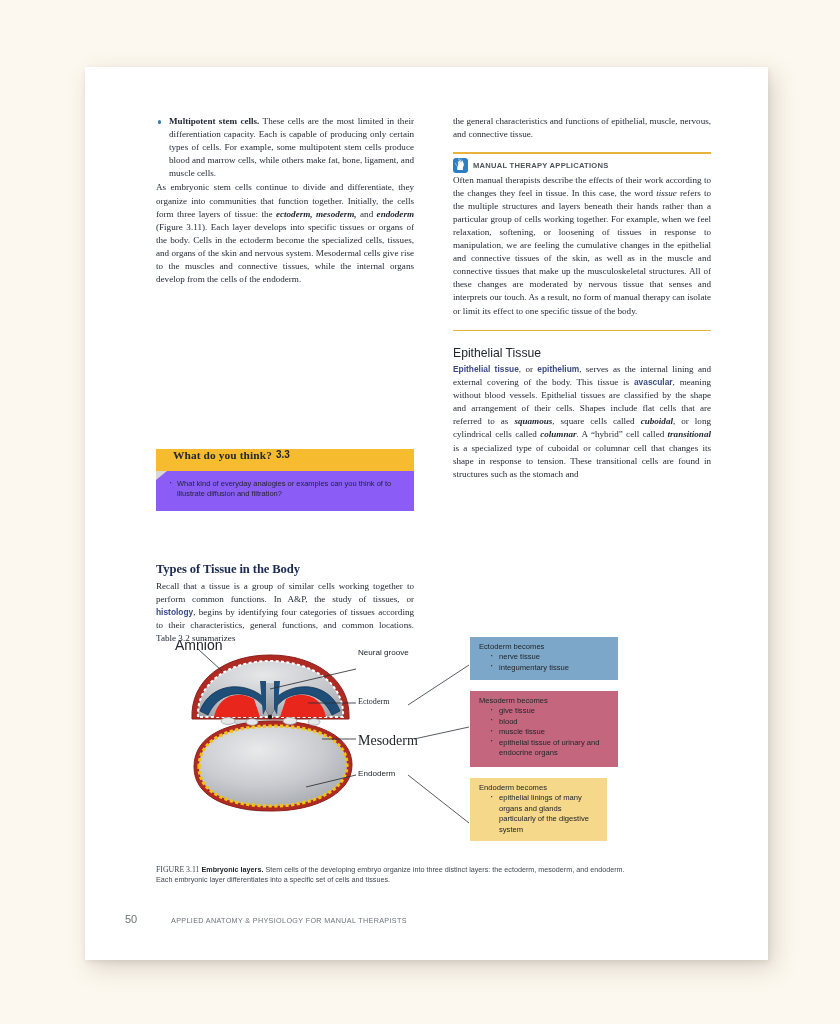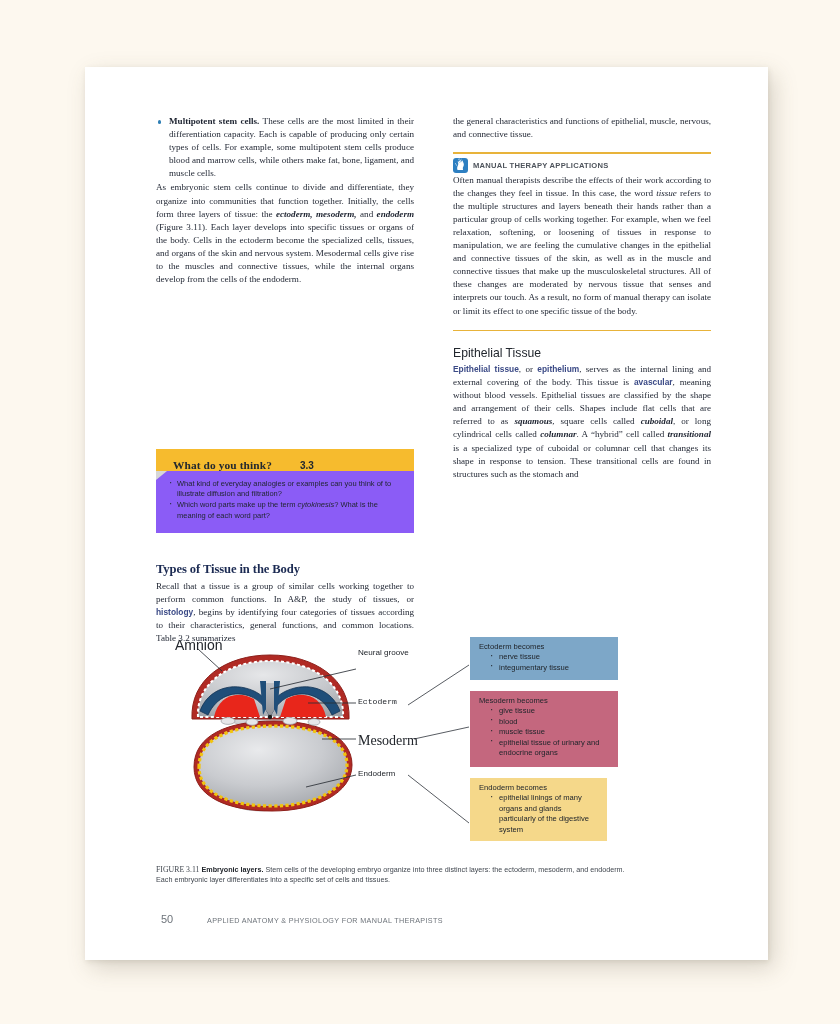--- a/index.html
+++ b/index.html
@@ -45,21 +45,21 @@
   }
   ul.bullets li:before{
     content:"";position:absolute;left:2px;top:5.4px;
     width:3.4px;height:3.4px;border-radius:50%;background:#2f7fb5;
   }
 
   
   .wdyt{position:absolute;left:0;top:334px;width:258px;}
   .wdyt-bar{
     position:relative;height:22px;background:#f6bb2e;
-    display:flex;align-items:flex-end;gap:24px;
+    display:flex;align-items:flex-start;
   }
   .wdyt-bar .ttl{
     margin-left:17px;
     font-family:"Liberation Serif",serif;font-weight:bold;
     font-size:11.4px;color:#23292f;letter-spacing:.1px;
   }
   .wdyt-bar .num{
     font-family:"Liberation Sans",sans-serif;font-weight:bold;
     font-size:10px;color:#23292f;margin-left:4px;
   }
@@ -129,21 +129,21 @@
   .cbox ul{margin:0;padding:0;list-style:none;}
   .cbox li{
     position:relative;padding-left:11px;margin-left:9px;
     font-family:"Liberation Sans",sans-serif;font-size:7.6px;line-height:10.4px;color:#20252b;
   }
   .cbox li:before{content:"·";position:absolute;left:2px;top:-1.5px;font-size:10px;}
 
   
   .footer{position:absolute;left:40px;top:846px;width:600px;display:flex;align-items:baseline;}
   .footer .pg{
-    font-family:"Liberation Sans",sans-serif;font-size:11px;color:#6d737a;width:46px;margin-left:36px;
+    font-family:"Liberation Sans",sans-serif;font-size:11px;color:#6d737a;width:46px;
   }
   .footer .bk{
     font-family:"Liberation Sans",sans-serif;font-size:7.2px;letter-spacing:.35px;color:#6d737a;
   }
 </style>
 </head>
 <body>
 
 <div id="root">
   <div class="page">
@@ -164,21 +164,20 @@
 
         <div class="wdyt">
           <div class="wdyt-bar">
             <span class="ttl">What do you think?</span>
             <span class="num">3.3</span>
           </div>
           <div class="wdyt-notch"></div>
           <div class="wdyt-body">
             <ul>
               <li>What kind of everyday analogies or examples can you think of to illustrate diffusion and filtration?</li>
-              <li>Which word parts make up the term <span class="it">cytokinesis</span>? What is the meaning of each word part?</li>
             </ul>
           </div>
         </div>
 
         <div style="position:absolute;top:447px;left:0;width:258px;">
           <h2 class="sec-serif">Types of Tissue in the Body</h2>
           <p class="body">
             <span>Recall that a tissue is a group of similar cells working together to perform common functions. In A&amp;P, the study of tissues, or </span><span class="kw">histology</span><span>, begins by identifying four categories of tissues according to their characteristics, general functions, and common locations. Table 3.2 summarizes</span>
           </p>
         </div>
@@ -287,21 +286,21 @@
           <g stroke="#3a3f46" stroke-width="0.85" fill="none">
             <path d="M252 78 L313 38"></path>
             <path d="M258 112 L313 100"></path>
             <path d="M252 148 L313 196"></path>
           </g>
         </svg>
 
         
         <div style="position:absolute;left:19px;top:10px;font-family:'Liberation Sans',sans-serif;font-size:14px;color:#22262c;">Amnion</div>
         <div style="position:absolute;left:202px;top:21px;font-family:'Liberation Sans',sans-serif;font-size:8.1px;color:#22262c;">Neural groove</div>
-        <div style="position:absolute;left:202px;top:70px;font-family:Liberation Mono, monospace;font-size:8.1px;color:#22262c;">Ectoderm</div>
+        <div style="position:absolute;left:202px;top:70px;font-family:Liberation Serif, serif;font-size:8.1px;color:#22262c;">Ectoderm</div>
         <div style="position:absolute;left:202px;top:106px;font-family:Liberation Serif, serif;font-size:14px;color:#22262c;">Mesoderm</div>
         <div style="position:absolute;left:202px;top:142px;font-family:'Liberation Sans',sans-serif;font-size:8.1px;color:#22262c;">Endoderm</div>
 
         
         <div class="cbox" style="left:314px;top:10px;width:148px;height:43px;background:#7da7c8;">
           <div class="hdr">Ectoderm becomes</div>
           <ul>
             <li>nerve tissue</li>
             <li>integumentary tissue</li>
           </ul>

